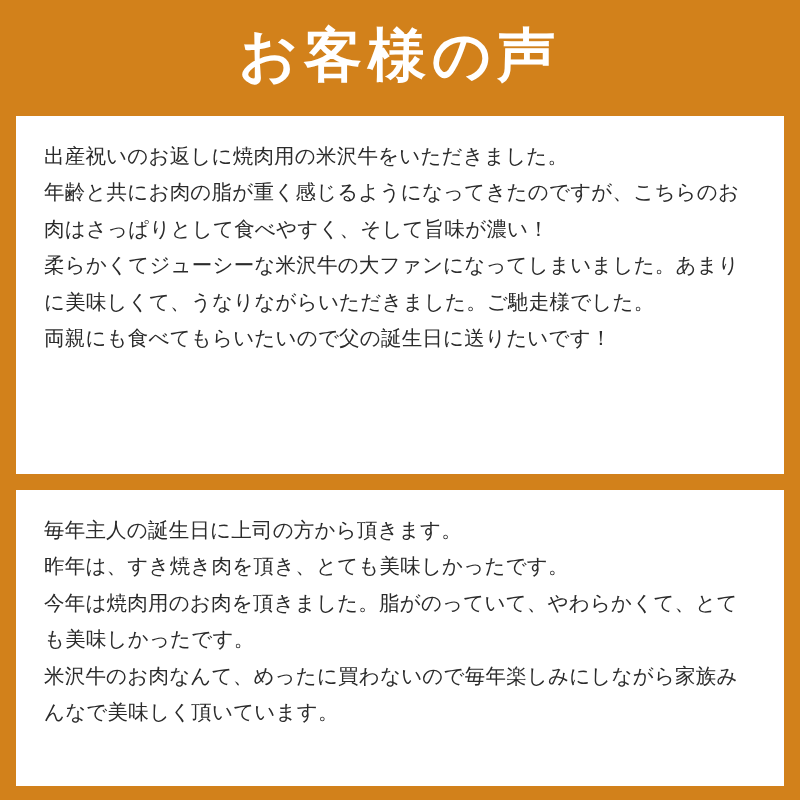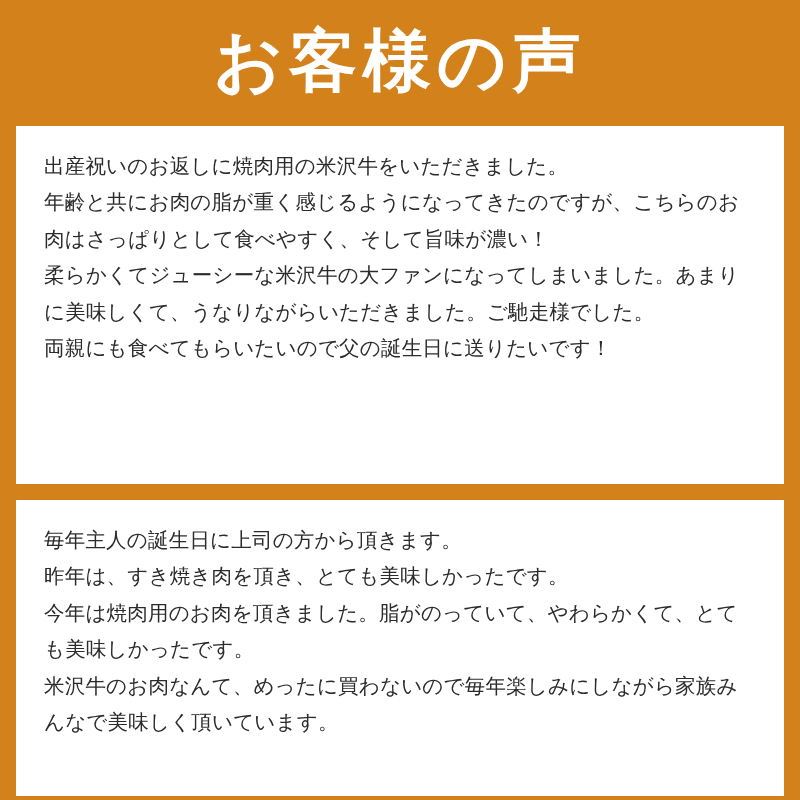--- a/index.html
+++ b/index.html
@@ -20,21 +20,21 @@
     background: #d2811b;
     box-sizing: border-box;
     display: flex;
     flex-direction: column;
     align-items: center;
   }
   .page-title {
     color: #ffffff;
     font-family: "DejaVu Serif", serif;
     font-weight: 700;
-    font-size: 68px;
+    font-size: 58px;
     letter-spacing: 6px;
     line-height: 1;
     margin-top: 26px;
     margin-bottom: 24px;
     text-align: center;
     white-space: nowrap;
   }
   .cards {
     width: 768px;
     display: flex;

